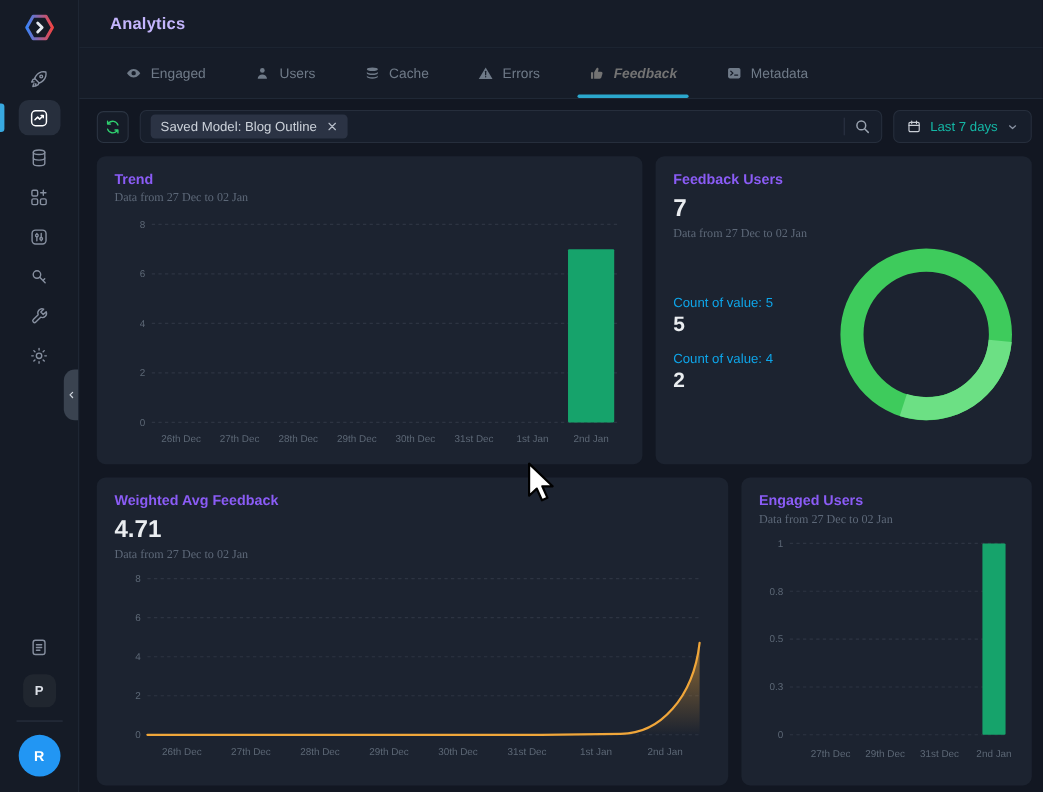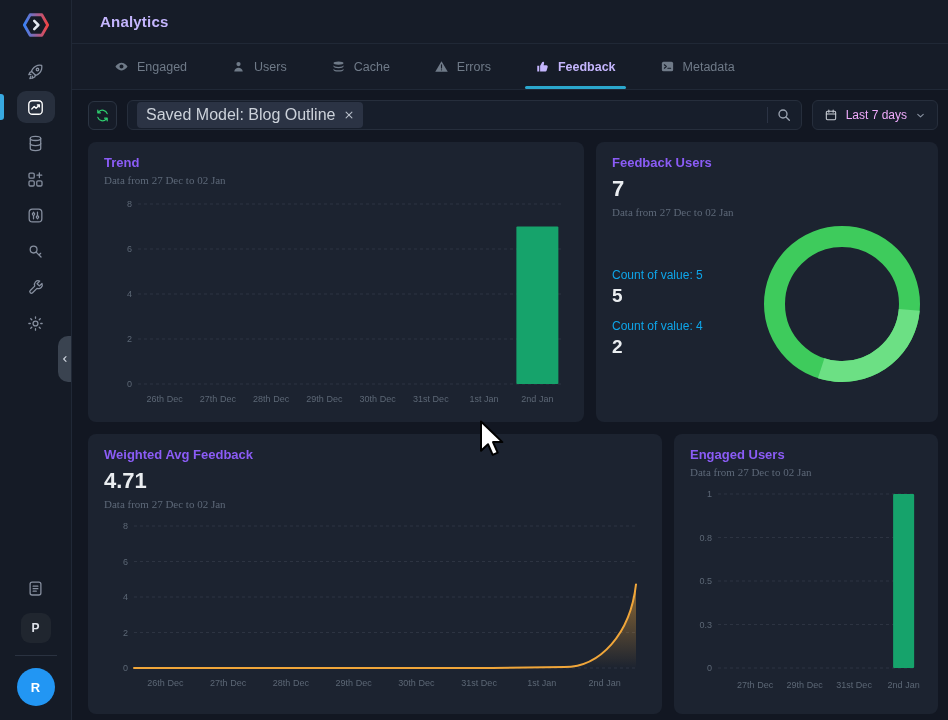--- a/index.html
+++ b/index.html
@@ -33,36 +33,36 @@
   .main { flex: 1; display: flex; flex-direction: column; min-width: 0; }
   .header { height: 44px; flex: none; background: #161c28; border-bottom: 1px solid #202836;
             display: flex; align-items: center; padding-left: 28px; }
   .header h1 { font-size: 15px; font-weight: bold; color: #c4b5fd; letter-spacing: .2px; }
 
   .tabbar { height: 46px; flex: none; background: #161c28; border-bottom: 1px solid #202836;
             display: flex; align-items: stretch; padding-left: 26px; }
   .tab { position: relative; display: flex; align-items: center; gap: 8px; padding: 0 16px; margin-right: 12px;
          font-size: 12.5px; color: #6f7a88; background: transparent; border: none; }
   .tab .t-ico { display: flex; }
-  .tab.active { color: #c4b5fd; font-weight: bold; }
+  .tab.active { color: #737373; font-weight: bold; font-style: italic; }
   .tab.active::after { content: ""; position: absolute; left: 6px; right: 6px; bottom: 0; height: 3px;
          background: #2ba7cd; border-radius: 3px; }
 
   .filterbar { height: 50px; flex: none; display: flex; align-items: center; gap: 10px; padding: 10px 10px 10px 16px; }
   .refresh-btn { width: 29px; height: 29px; flex: none; border: 1px solid #2b3442; border-radius: 6px;
          background: #161c28; color: #2fcf6f; display: flex; align-items: center; justify-content: center; }
   .search-field { flex: 1; height: 30px; background: #171e2b; border: 1px solid #262e3c; border-radius: 6px;
          display: flex; align-items: center; padding: 0 9px; gap: 8px; }
   .chip { display: flex; align-items: center; gap: 9px; background: #2b3344; border-radius: 4px; padding: 4px 9px;
-         font-size: 16px; color: #ccd2da; white-space: nowrap; }
+         font-size: 12px; color: #ccd2da; white-space: nowrap; }
   .chip-x { display: flex; color: #b6bdc8; background: none; border: none; }
   .search-divider { margin-left: auto; width: 1px; height: 16px; background: #2b3344; }
   .search-ico { display: flex; color: #9aa3b0; }
   .range-btn { height: 30px; flex: none; border: 1px solid #262e3c; border-radius: 6px; background: #171e2b;
-         display: flex; align-items: center; gap: 8px; padding: 0 11px; font-size: 12px; color: #f0abfc; }
+         display: flex; align-items: center; gap: 8px; padding: 0 11px; font-size: 12px; color: #14b8a6; }
   .range-btn .chev { color: #8a93a3; display: flex; }
 
   
   .content { padding: 2px 10px 0 16px; }
   .row { display: grid; gap: 12px; }
   .row1 { grid-template-columns: 1fr 342px; margin-bottom: 12px; }
   .row2 { grid-template-columns: 1fr 264px; }
   .card { background: #1c2330; border-radius: 8px; padding: 13px 16px; height: 280px; overflow: hidden; }
   .card h3 { font-size: 13px; font-weight: bold; color: #8b5cf6; }
   .sub { font-size: 11px; color: #5d6878; margin-top: 4px; font-family: Liberation Serif, serif; }

